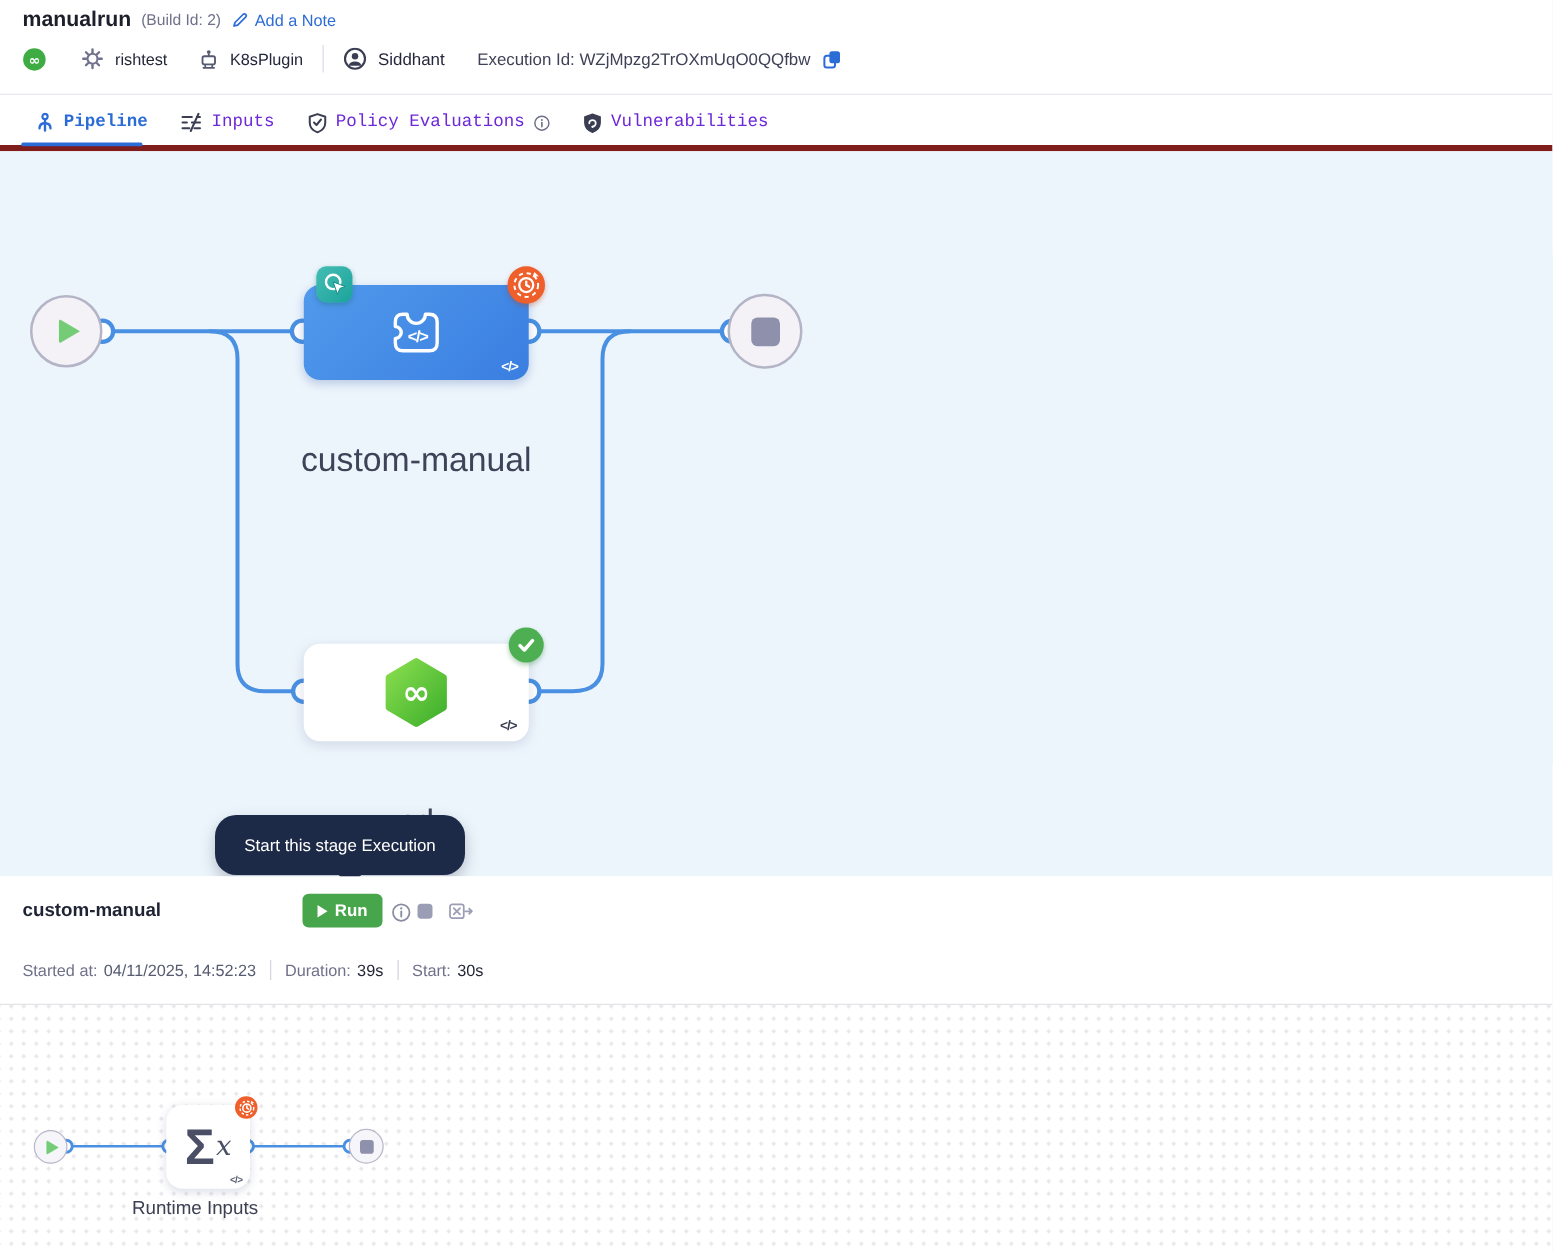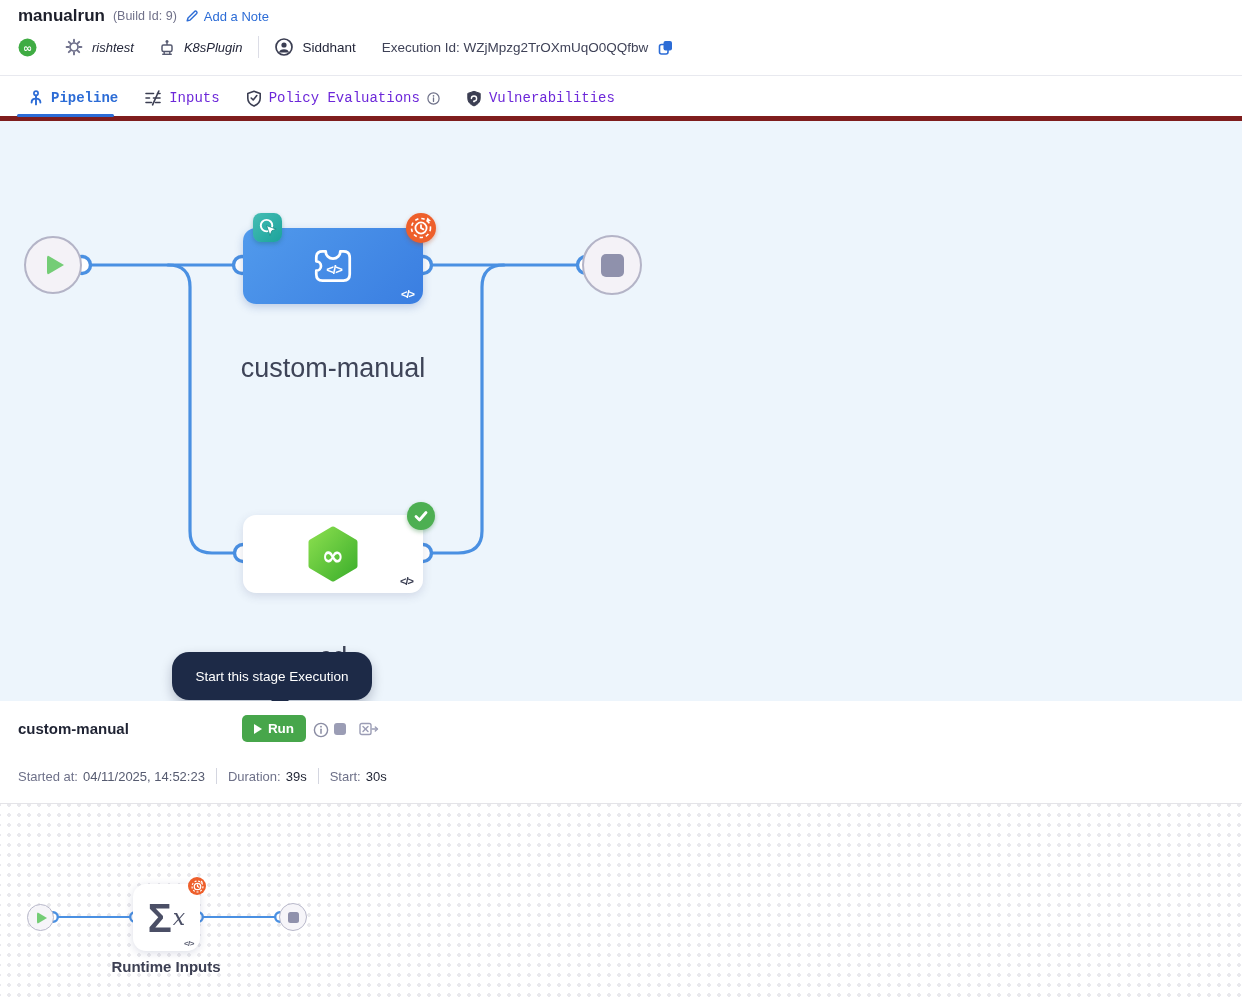--- a/index.html
+++ b/index.html
@@ -6,21 +6,21 @@
   html,body { width:1242px; height:1001px; }
   body { font-family: "Liberation Sans", sans-serif; background:#fff; position:relative; overflow:hidden; }
 
   
   .header { position:absolute; left:0; top:0; width:1242px; height:76px; background:#fff; border-bottom:1px solid #e8e9ef; }
   .hrow1 { position:absolute; left:18px; top:3px; height:26px; display:flex; align-items:center; gap:8px; }
   .title { font-size:17px; font-weight:bold; color:#1d1f2b; }
   .buildid { font-size:12.5px; color:#707189; }
   .addnote { display:flex; align-items:flex-start; gap:5px; color:#2c6cd6; font-size:13px; cursor:pointer; }
   .hrow2 { position:absolute; left:18px; top:36px; height:22px; display:flex; align-items:center; gap:9px; }
-  .meta-txt { font-size:13px; color:#24273a;font-style:italic; }
+  .meta-txt { font-size:13px; color:#24273a; }
   .meta-txt2 { font-size:13.5px; color:#24273a; }
   .exec-id { font-size:13.5px; color:#3f4257; }
   .vdiv { width:1px; height:22px; background:#dcdde6; margin:0 7px; }
 
   
   .tabbar { position:absolute; left:0; top:76px; width:1242px; height:45px; background:#fff; border-bottom:5px solid #7f1d1d;font-family:Liberation Mono, monospace; }
   .tabs { position:absolute; left:28px; top:0; height:44px; display:flex; align-items:center; gap:26px; }
   .tab { display:flex; align-items:center; gap:7px; font-size:14px; color:#6d28d9; cursor:pointer; }
   .tab.active { color:#2c6cd6; font-weight:bold; }
   .underline { position:absolute; left:17px; bottom:-1px; width:97px; height:3px; background:#2c6cd6; border-radius:2px; }
@@ -63,29 +63,29 @@
   .dotted { position:absolute; left:0; top:803px; width:1242px; height:198px; background:#fff; border-top:1px solid #e4e4e8;
      background-image:radial-gradient(#e9e9ed 1.6px, transparent 1.7px); background-size:10px 10px; background-position:4px 6px; }
   .mini-term { position:absolute; border-radius:50%; background:#f6f5f9; border:1.6px solid #b8b8ca; display:flex; align-items:center; justify-content:center; }
   .mini-play { width:0; height:0; border-left:10px solid #74cd76; border-top:6px solid transparent; border-bottom:6px solid transparent; margin-left:3px; border-radius:2px; }
   .mini-stop { width:11px; height:11px; border-radius:2.5px; background:#8f91ac; }
   .sigma-node { position:absolute; left:133px; top:80px; width:67px; height:67px; background:#fff; border-radius:13px;
      box-shadow:0 2px 8px rgba(60,70,120,.18); display:flex; align-items:center; justify-content:center; cursor:pointer; }
   .sigma-txt { font-size:40px; color:#4b4f66; font-weight:bold; line-height:1; }
   .sigma-x { font-size:22px; color:#4b4f66; font-family:"DejaVu Serif", serif; font-style:italic; margin-left:1px; }
   .code-corner-t { position:absolute; right:6px; bottom:3px; color:#5a5e72; font-size:8px; font-weight:bold; letter-spacing:-0.5px; }
-  .runtime-label { position:absolute; left:86px; top:154px; width:160px; text-align:center; font-size:15px; color:#3d4053;font-weight:bold; }
+  .runtime-label { position:absolute; left:76px; top:154px; width:160px; text-align:center; font-size:15px; color:#3d4053; }
 </style>
 </head>
 <body>
 
 <div class="header">
   <div class="hrow1">
     <span class="title">manualrun</span>
-    <span class="buildid">(Build Id: 9)</span>
+    <span class="buildid">(Build Id: 2)</span>
     <span class="addnote">
       <svg width="14" height="14" viewBox="0 0 14 14">
         <path d="M2.2 11.8 L3 9 L9.6 2.4 a1.5 1.5 0 0 1 2.1 2.1 L5.1 11.1 L2.2 11.8 Z" fill="none" stroke="#2c6cd6" stroke-width="1.4" stroke-linejoin="round"></path>
       </svg>
       <span>Add a Note</span>
     </span>
   </div>
   <div class="hrow2">
     <svg width="19" height="19" viewBox="0 0 19 19">
       <circle cx="9.5" cy="9.5" r="9" fill="#3fac43"></circle>

